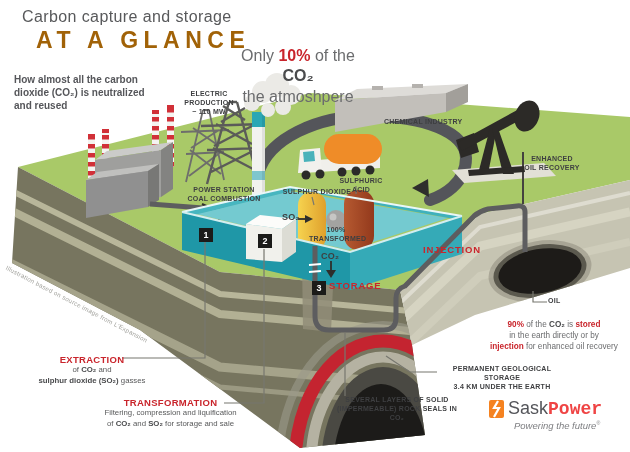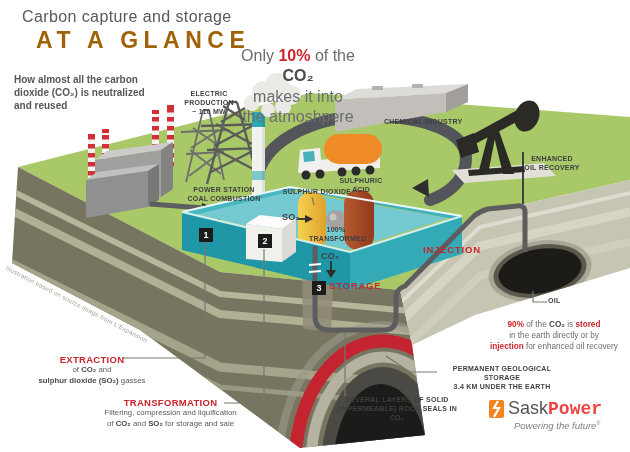--- a/index.html
+++ b/index.html
@@ -225,21 +225,20 @@
   </svg>
 
   <div class="abs kicker">Carbon capture and storage</div>
   <div class="abs mainTitle">AT A GLANCE</div>
   <div class="abs introH">How almost all the carbon
 dioxide (CO₂) is neutralized
 and reused</div>
 
   <div class="abs atmNote">
     <span>Only </span><span class="red bold">10%</span><span> of the </span><span class="dk">CO₂</span>
-    <div>makes it into</div>
     <div>the atmoshpere</div>
   </div>
 
   <div class="lbl" style="left:166px;top:90px;width:86px">ELECTRIC PRODUCTION
 ~ 110 MW</div>
   <div class="lbl" style="left:384px;top:118px">CHEMICAL INDUSTRY</div>
   <div class="lbl" style="left:522px;top:155px;width:60px">ENHANCED
 OIL RECOVERY</div>
   <div class="lbl" style="left:186px;top:186px;width:76px">POWER STATION
 COAL COMBUSTION</div>

